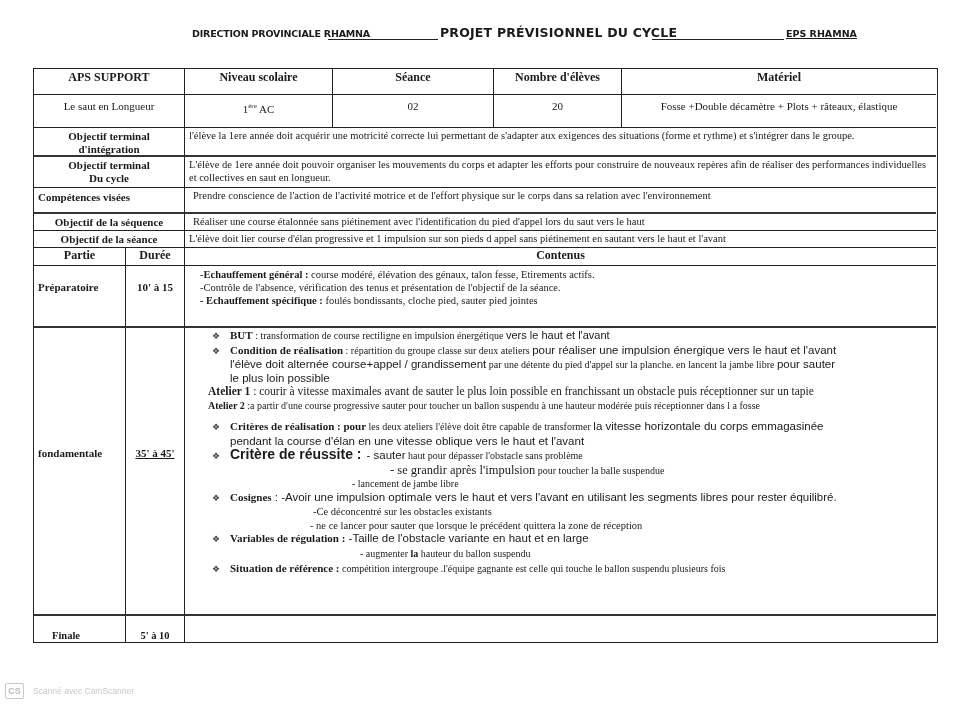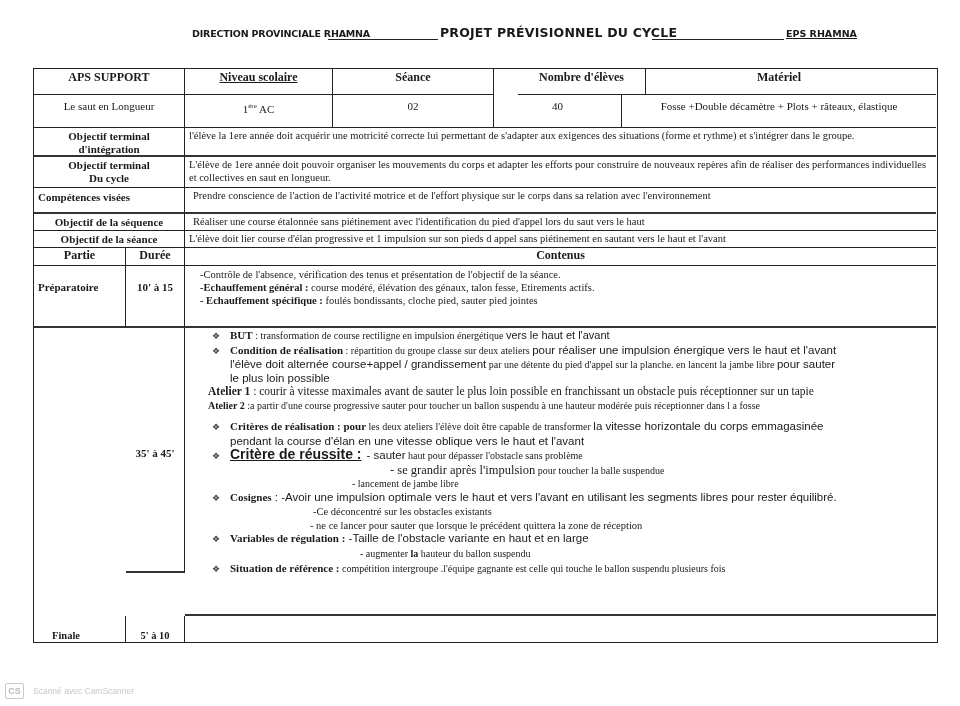--- a/index.html
+++ b/index.html
@@ -18,48 +18,48 @@
   .b { font-weight: bold; }
   .hd { font-size: 12px; font-weight: bold; text-align: center; padding-top: 2px; }
   .txt { padding: 2px 4px; font-size: 10.5px; line-height: 12.5px; }
   .noR { border-right: none; }
   .noB { border-bottom: none; }
   .dbl { border-bottom: 2.5px solid #333; }
 
   .sans { font-family: "Liberation Sans", sans-serif; }
   .bul { display: inline-block; width: 18px; font-size: 9px; color: #444; }
   .ln { white-space: nowrap; }
-  .big { font-size: 14px; font-family: "Liberation Sans", sans-serif; font-weight: bold; text-decoration: underline; }
+  .big { font-size: 14px; font-family: "Liberation Sans", sans-serif; font-weight: bold; }
 
   .foot { position: absolute; left: 5px; top: 683px; display: flex; align-items: center; gap: 9px; color: #c8c8c8; font-family: "Liberation Sans", sans-serif; font-size: 8.5px; }
   .cs { width: 17px; height: 14px; border: 1.2px solid #c8c8c8; border-radius: 2px; font-size: 9px; font-weight: bold; display: flex; align-items: center; justify-content: center; color: #bbb; }
 </style>
 </head>
 <body>
 
 <div class="hdr">
   <span class="left">Direction provinciale Rhamna</span>
   <span class="line1"></span>
   <span class="mid">Projet prévisionnel du cycle</span>
   <span class="line2"></span>
   <span class="right">EPS Rhamna</span>
 </div>
 
 <div class="tbl">
 
   <div class="cell hd" style="left:0;top:0;width:151px;height:26px;">APS SUPPORT</div>
-  <div class="cell hd" style="left:151px;top:0;width:148px;height:26px;text-decoration:underline;">Niveau scolaire</div>
+  <div class="cell hd" style="left:151px;top:0;width:148px;height:26px;">Niveau scolaire</div>
   <div class="cell hd" style="left:299px;top:0;width:161px;height:26px;">Séance</div>
-  <div class="cell hd" style="left:484px;top:0;width:128px;height:26px;">Nombre d'élèves</div>
+  <div class="cell hd" style="left:460px;top:0;width:128px;height:26px;">Nombre d'élèves</div>
   <div class="cell hd noR" style="left:588px;top:0;width:314px;height:26px;">Matériel</div>
 
   <div class="cell c" style="left:0;top:26px;width:151px;height:33px;padding-top:5px;">Le saut en Longueur</div>
   <div class="cell c" style="left:151px;top:26px;width:148px;height:33px;padding-top:5px;">1<sup style="font-size:7px;">ère</sup> AC</div>
   <div class="cell c" style="left:299px;top:26px;width:161px;height:33px;padding-top:5px;">02</div>
-  <div class="cell c" style="left:460px;top:26px;width:128px;height:33px;padding-top:5px;">40</div>
+  <div class="cell c" style="left:460px;top:26px;width:128px;height:33px;padding-top:5px;">20</div>
   <div class="cell c noR" style="left:588px;top:26px;width:314px;height:33px;padding-top:5px;">Fosse +Double décamètre + Plots + râteaux, élastique</div>
 
   <div class="cell c b dbl" style="left:0;top:59px;width:151px;height:29px;padding-top:2px;line-height:13px;">
     <div>Objectif terminal</div>
     <div>d'intégration</div>
   </div>
   <div class="cell txt noR dbl" style="left:151px;top:59px;width:751px;height:29px;">l'élève la 1ere année doit acquérir une motricité correcte lui permettant de s'adapter aux exigences des situations (forme et rythme) et s'intégrer dans le groupe.</div>
 
   <div class="cell c b" style="left:0;top:88px;width:151px;height:31px;padding-top:2px;line-height:13px;">
     <div>Objectif terminal</div>
@@ -76,26 +76,27 @@
   <div class="cell c b" style="left:0;top:162px;width:151px;height:17px;padding-top:2px;">Objectif de la séance</div>
   <div class="cell txt noR" style="left:151px;top:162px;width:751px;height:17px;">L'élève doit  lier course d'élan progressive et  1 impulsion sur son pieds d appel sans piétinement en sautant vers le haut et l'avant</div>
 
   <div class="cell hd" style="left:0;top:179px;width:92px;height:18px;padding-top:1px;">Partie</div>
   <div class="cell hd" style="left:92px;top:179px;width:59px;height:18px;padding-top:1px;">Durée</div>
   <div class="cell hd noR" style="left:151px;top:179px;width:751px;height:18px;padding-top:1px;">Contenus</div>
 
   <div class="cell b dbl" style="left:0;top:197px;width:92px;height:62px;padding:15px 4px 0;">Préparatoire</div>
   <div class="cell c b dbl" style="left:92px;top:197px;width:59px;height:62px;padding-top:15px;">10' à 15</div>
   <div class="cell noR dbl" style="left:151px;top:197px;width:751px;height:62px;padding:2px 0 0 15px;font-size:10.5px;line-height:13px;">
+    <div class="ln"><b>-Echauffement général :</b><span> course modéré, élévation des génaux, talon fesse, Etirements actifs.</span></div>
     <div class="ln"><b></b><span>-Contrôle de l'absence, vérification des tenus et présentation de l'objectif de la séance.</span></div>
-    <div class="ln"><b>-Echauffement général :</b><span> course modéré, élévation des génaux, talon fesse, Etirements actifs.</span></div>
     <div class="ln"><b>- Echauffement spécifique :</b><span> foulés bondissants, cloche pied, sauter pied jointes</span></div>
   </div>
 
-  <div class="cell c b dbl" style="left:92px;top:259px;width:59px;height:245px;padding-top:119px;">35' à 45'</div>
+  <div class="cell b dbl" style="left:0;top:259px;width:92px;height:288px;padding:119px 4px 0;">fondamentale</div>
+  <div class="cell c b dbl" style="left:92px;top:259px;width:59px;height:288px;padding-top:119px;text-decoration:underline;">35' à 45'</div>
   <div class="cell noR dbl" style="left:151px;top:259px;width:751px;height:288px;padding:1px 0 0 27px;font-size:10px;line-height:13.5px;">
     <div class="ln"><span class="bul">❖</span><b style="font-size:11px;">BUT</b><span> : transformation de course rectiligne en impulsion énergétique </span><span class="sans" style="font-size:11px;">vers le haut et l'avant</span></div>
     <div class="ln"><span class="bul">❖</span><b style="font-size:11px;">Condition de réalisation</b><span> : répartition du groupe classe sur deux ateliers </span><span class="sans" style="font-size:11.5px;">pour réaliser  une impulsion énergique vers le haut et l'avant</span></div>
     <div class="ln" style="padding-left:18px;"><span class="sans" style="font-size:11.5px;">l'élève doit alternée  course+appel / grandissement</span><span> par  une détente du pied d'appel sur la planche. en lancent  la jambe libre </span><span class="sans" style="font-size:11.5px;">pour  sauter</span></div>
     <div class="ln" style="padding-left:18px;"><span class="sans" style="font-size:11.5px;">le plus loin possible</span></div>
     <div class="ln" style="margin-left:-4px;font-size:11.5px;"><b>Atelier 1</b><span> :  courir à vitesse maximales avant de sauter le plus loin possible en franchissant un obstacle puis réceptionner  sur un tapie</span></div>
     <div class="ln" style="margin-left:-4px;"><b>Atelier 2</b><span> :a partir d'une course progressive sauter pour toucher un ballon suspendu à une hauteur modérée  puis réceptionner dans l a fosse</span></div>
     <div class="ln" style="margin-top:8px;"><span class="bul">❖</span><b style="font-size:11px;">Critères de réalisation : pour</b><span> les deux ateliers  l'élève doit être capable de transformer </span><span class="sans" style="font-size:11.5px;">la vitesse horizontale du corps emmagasinée</span></div>
     <div class="ln" style="padding-left:18px;"><span class="sans" style="font-size:11.5px;">pendant la course d'élan en une vitesse oblique vers le haut et l'avant</span></div>
     <div class="ln"><span class="bul">❖</span><span class="big">Critère de réussite :</span>&nbsp;&nbsp;<span class="sans" style="font-size:11.5px;">-  sauter</span><span> haut pour dépasser l'obstacle sans problème</span></div>

